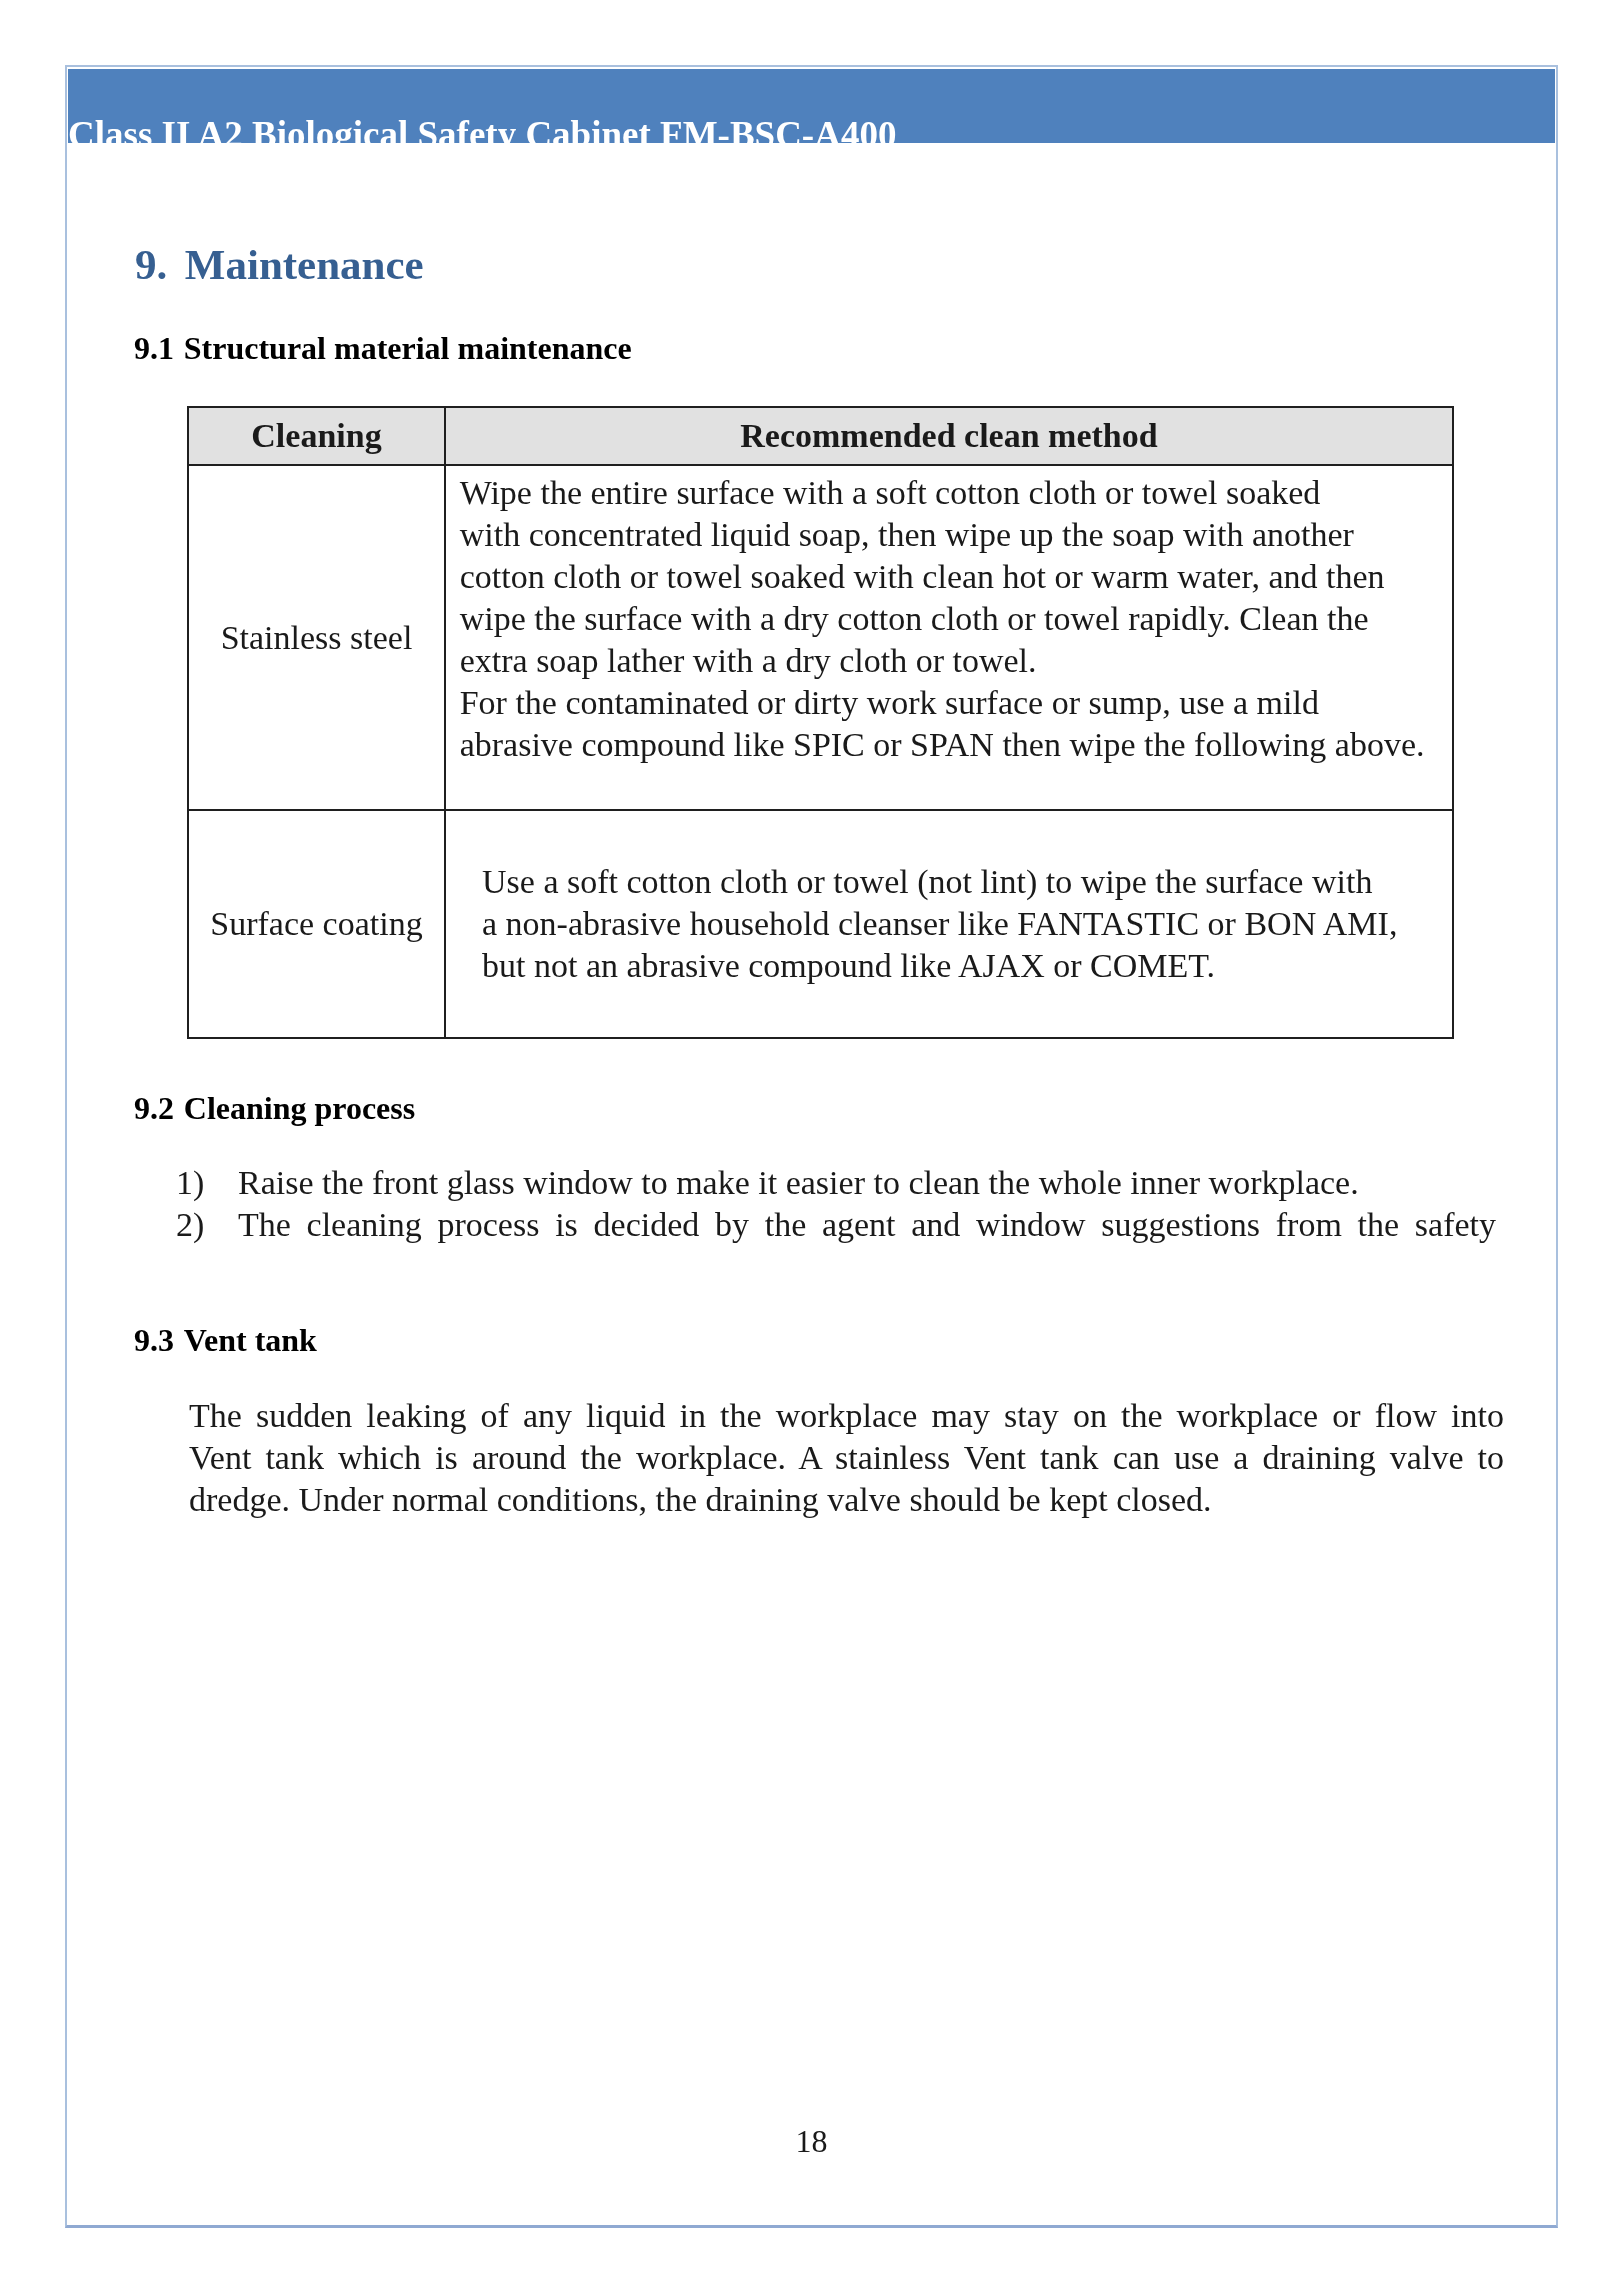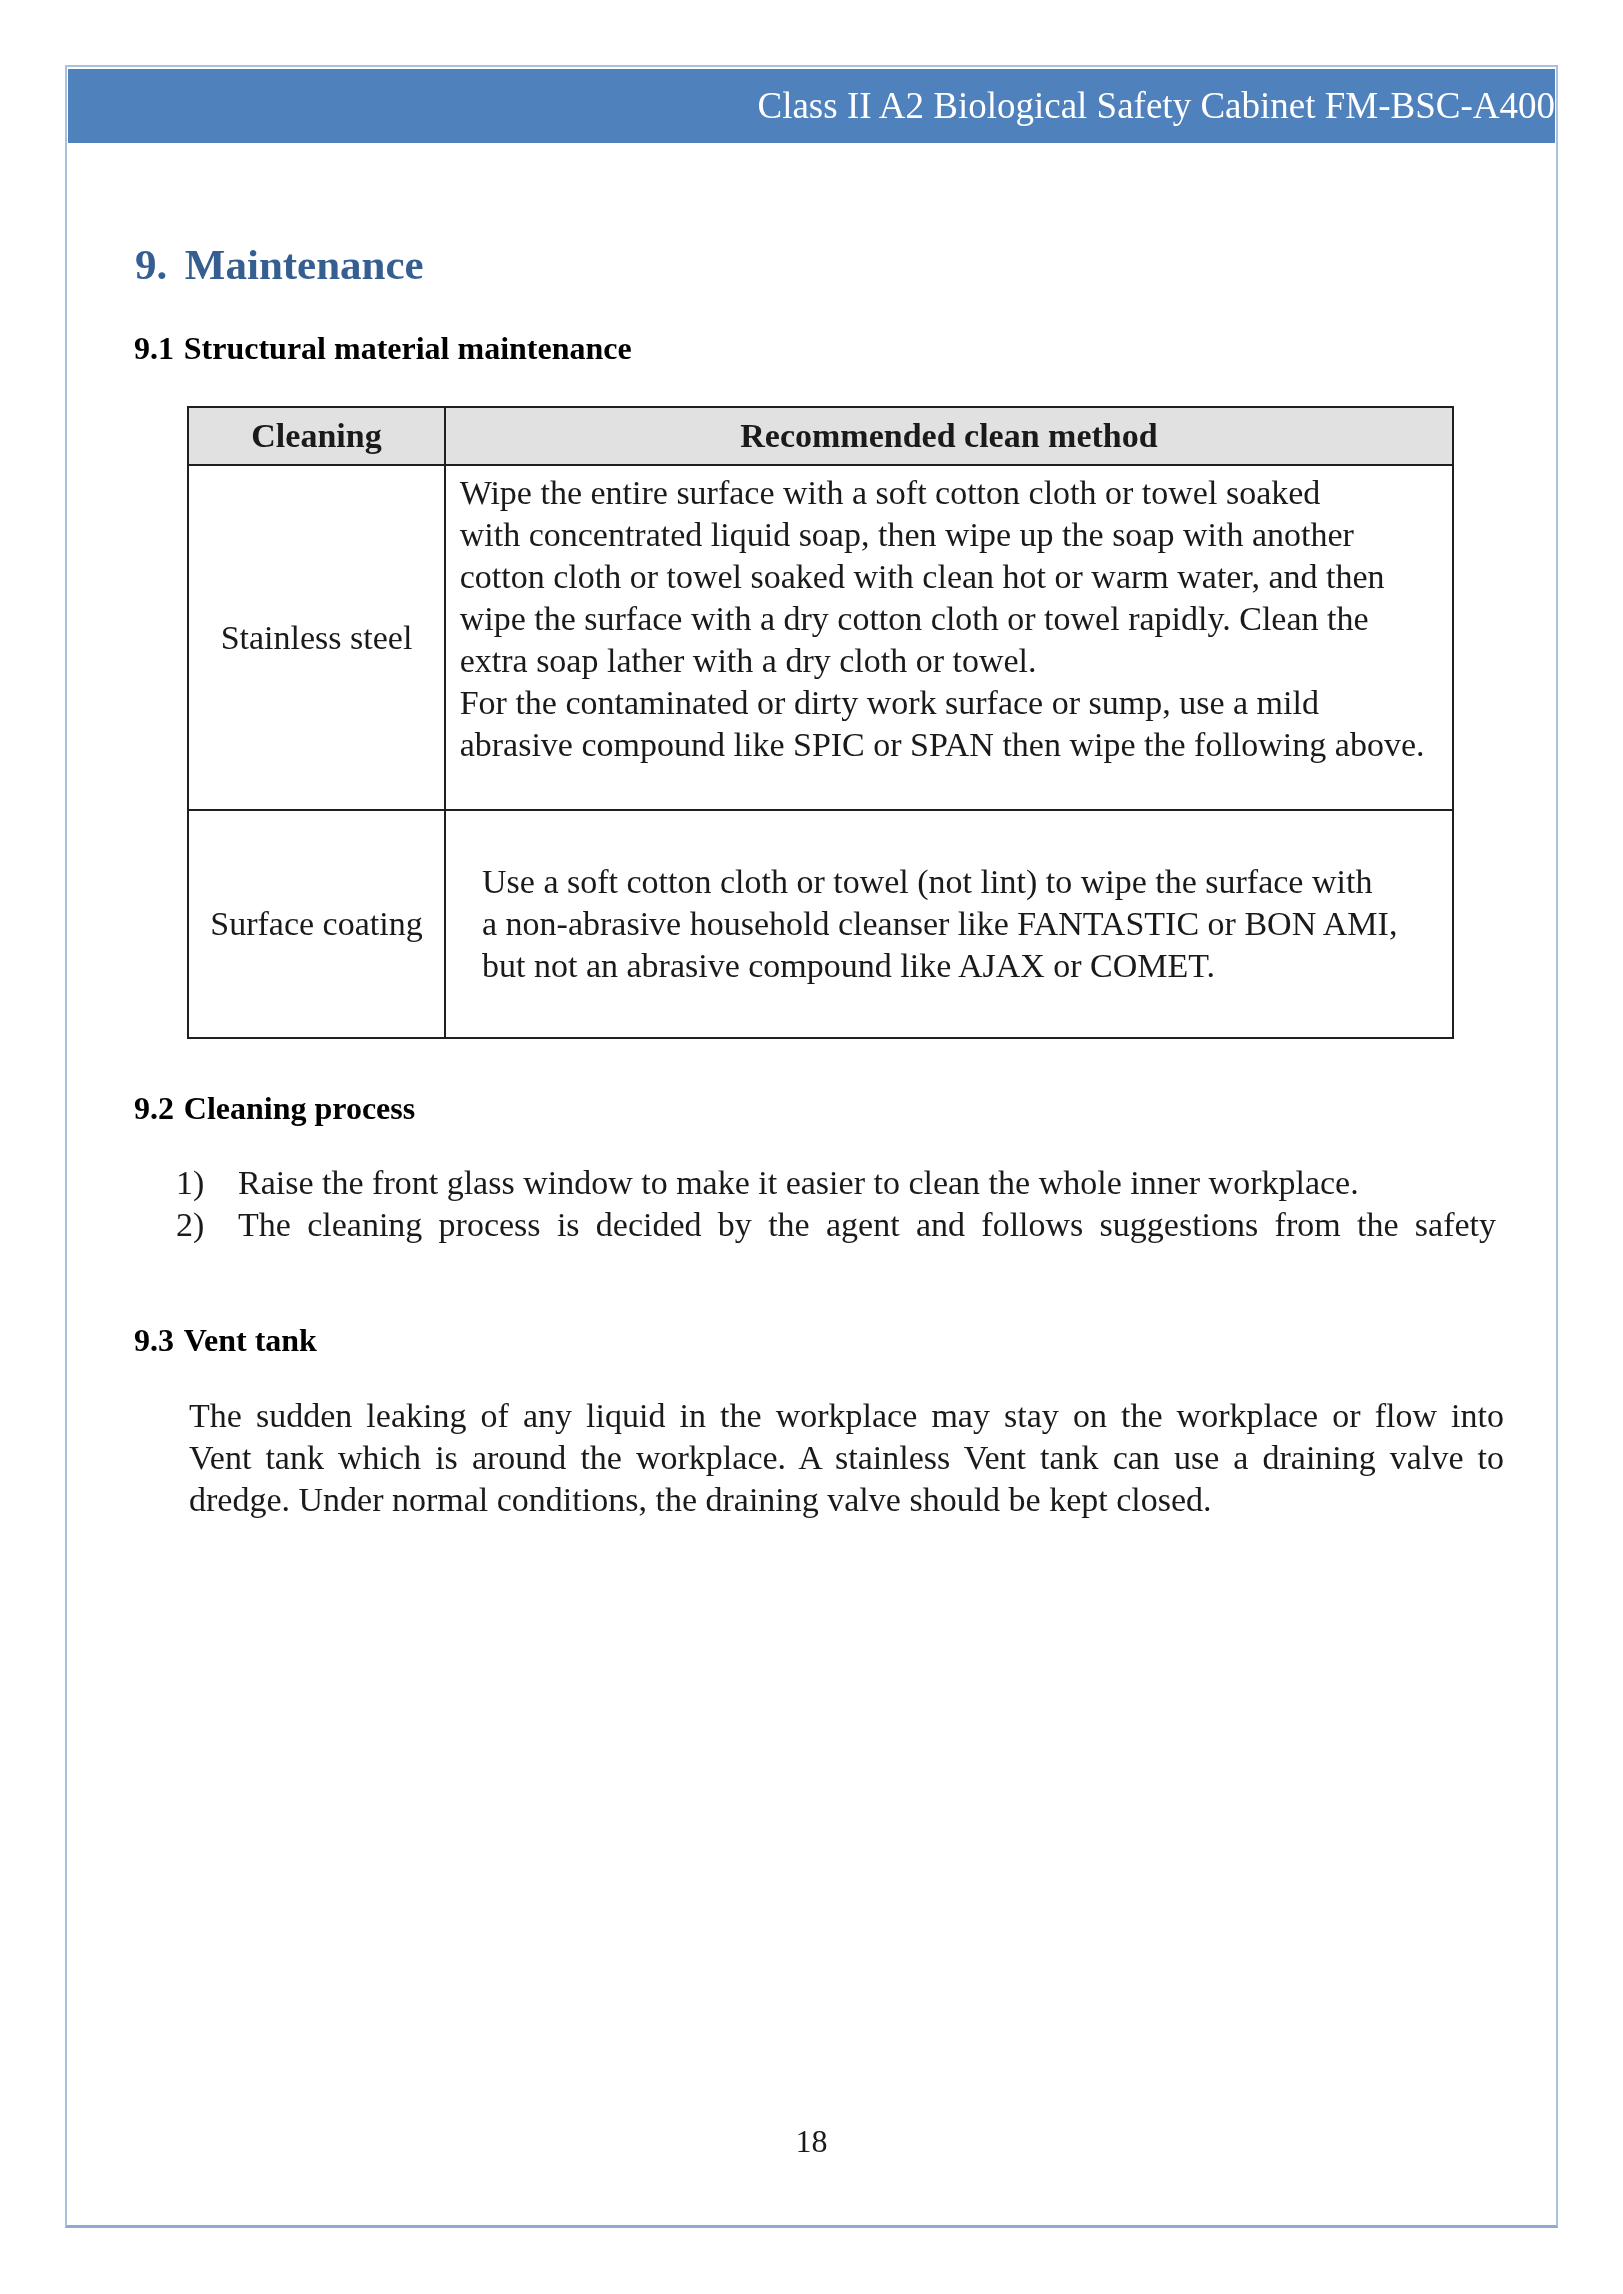--- a/index.html
+++ b/index.html
@@ -1,21 +1,21 @@
 <!DOCTYPE html>
 <html><head>
 <meta charset="utf-8">
 <style>
   html,body{margin:0;padding:0;background:#ffffff;}
   body{width:1623px;height:2295px;position:relative;font-family:"Liberation Serif","DejaVu Serif",serif;color:#1a1a1a;}
   .frame{position:absolute;left:65px;top:65px;width:1489px;height:2158px;
          border:2px solid #A9C0DE;border-bottom:3.9px solid #8FA9D2;background:#ffffff;}
   .topbar{position:absolute;left:1px;top:2px;right:1px;height:74px;background:#4F81BD;}
-  .topbar .title{display:block;width:100%;line-height:74px;text-align:right;
-                 color:#ffffff;font-size:37px;font-weight:normal;}
+  .topbar .title{display:block;width:100%;line-height:74px;text-align:left;
+                 color:#ffffff;font-size:37px;font-weight:bold;margin-top:29px;}
   .h1{position:absolute;left:68px;top:173px;color:#365F91;font-size:43px;font-weight:bold;white-space:nowrap;}
   .h1 .num{margin-right:17.6px;}
   .h2{position:absolute;color:#000000;font-size:32px;font-weight:bold;white-space:nowrap;}
   .h2 .num{margin-right:9.8px;}
   .h2-91{left:67px;top:263px;}
   .h2-92{left:67px;top:1023px;}
   .h2-93{left:67px;top:1255px;}
   table.mat{position:absolute;left:120px;top:339px;border-collapse:collapse;table-layout:fixed;}
   table.mat th,table.mat td{border:2px solid #1f1f1f;font-size:34px;}
   table.mat th{background:#E1E1E1;height:56px;font-weight:bold;text-align:center;padding:0 3.9px;}
@@ -85,21 +85,21 @@
   </div>
 
   <div class="list">
     <div class="item">
       <span class="marker">1)</span>
       <span class="text">Raise the front glass window to make it easier to clean the whole inner workplace.</span>
     </div>
     <div class="item">
       <span class="marker">2)</span>
       <span class="text">
-        <span class="jline">The cleaning process is decided by the agent and follows suggestions from the safety</span>
+        <span class="jline">The cleaning process is decided by the agent and window suggestions from the safety</span>
       </span>
     </div>
   </div>
 
   <div class="h2 h2-93">
     <span class="num">9.3</span><span>Vent tank</span>
   </div>
 
   <div class="para">
     <span class="jline">The sudden leaking of any liquid in the workplace may stay on the workplace or flow into</span>

